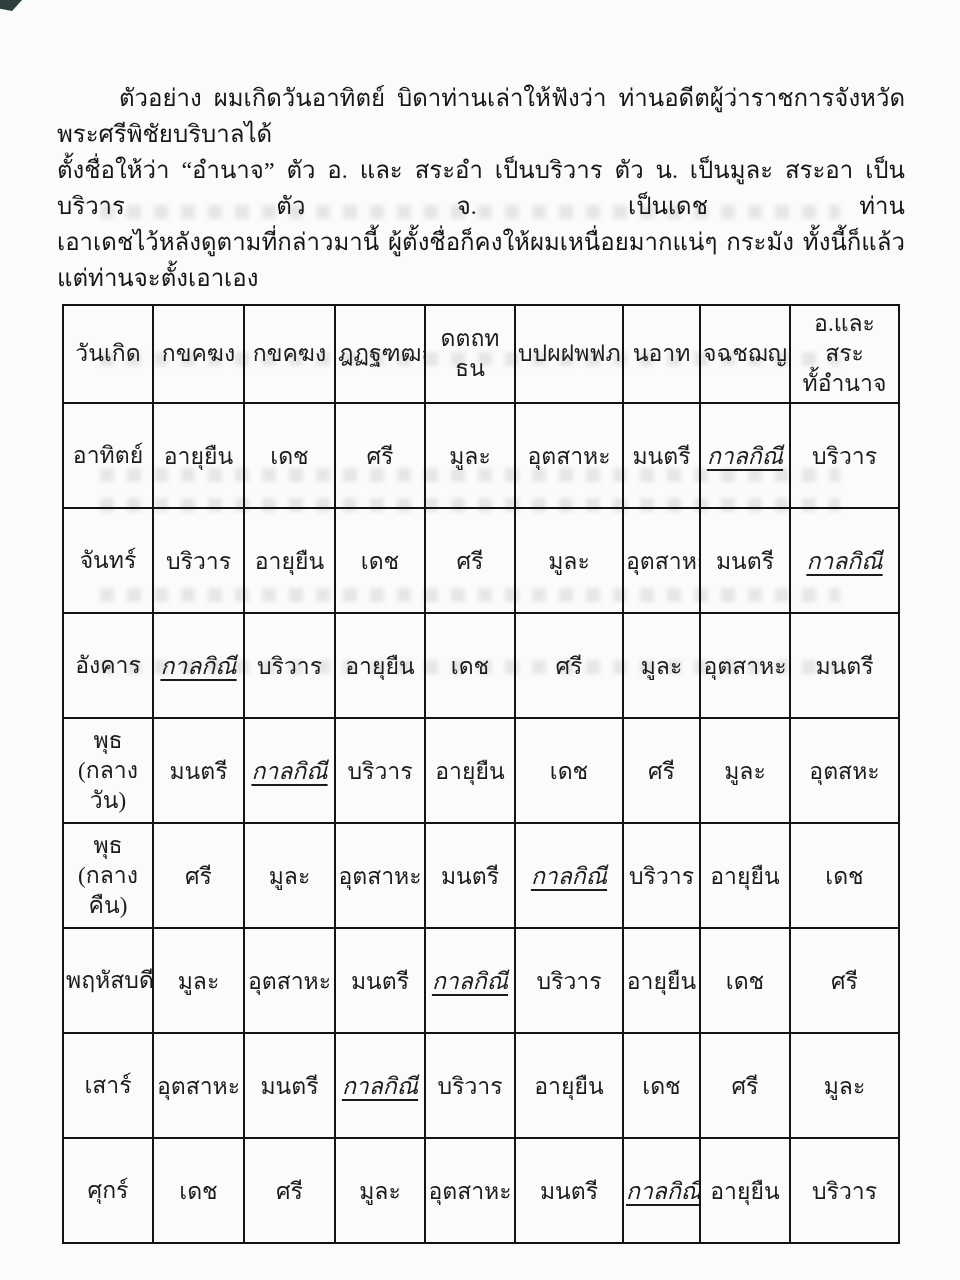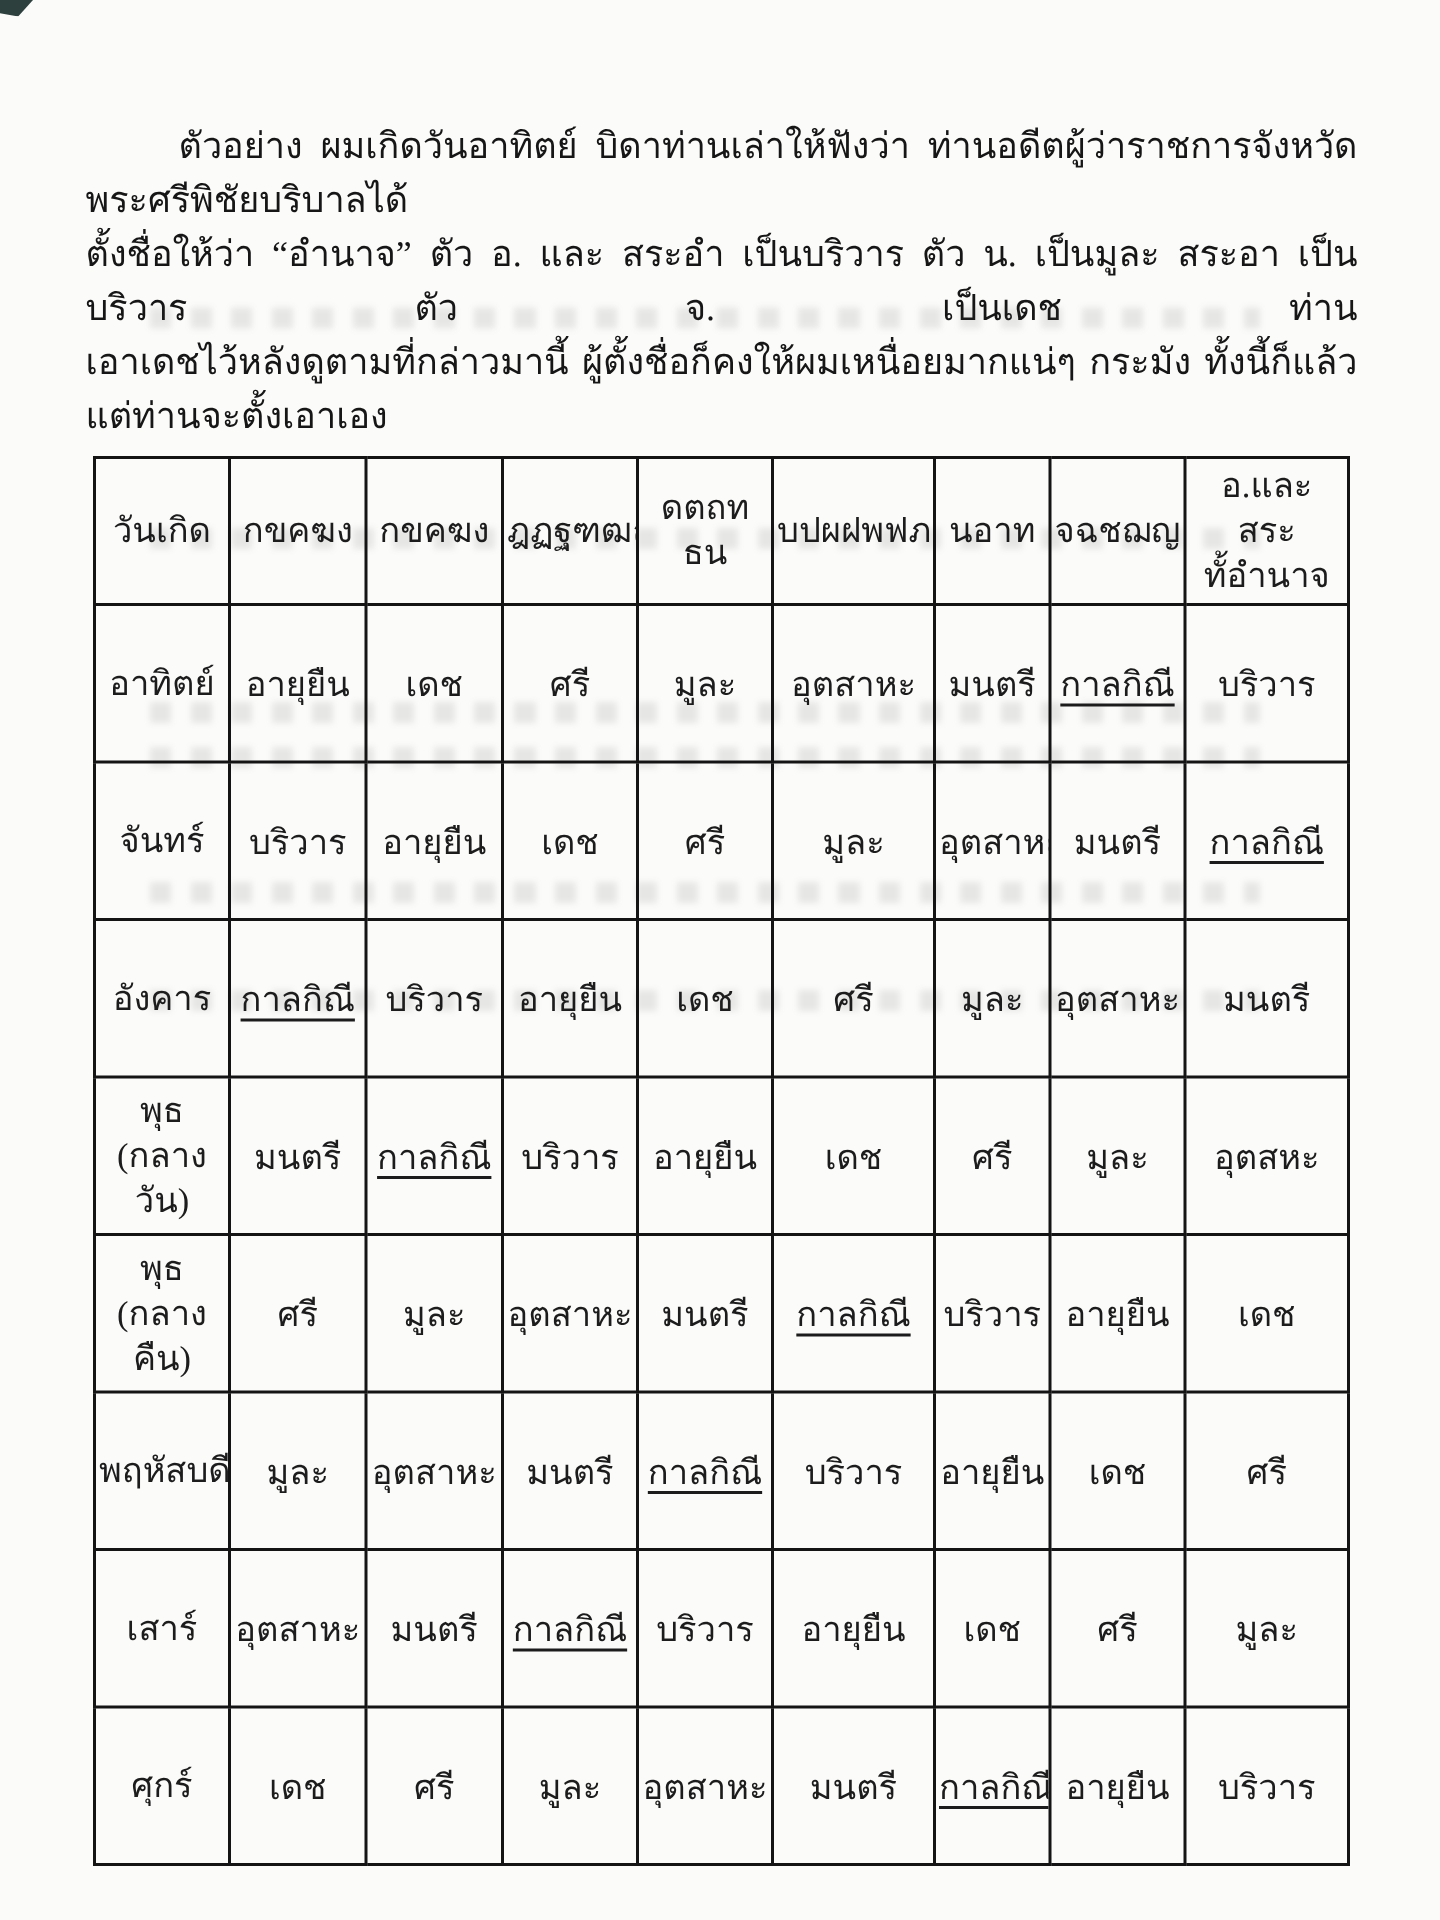--- a/index.html
+++ b/index.html
@@ -55,21 +55,21 @@
   table.naming th,table.naming td{
     border:2px solid #141414;
     text-align:center;vertical-align:middle;
     font-weight:normal;
     font-size:23px;color:#1c1c1c;
     padding:0 2px;
     overflow:hidden;
   }
   table.naming th{height:96px;line-height:30px;}
   table.naming td{height:103px;}
-  .underlined{text-decoration:underline;text-underline-offset:5px;text-decoration-thickness:1.5px;}
+  .underlined{text-decoration:underline;text-underline-offset:5px;text-decoration-thickness:1.5px;font-style:italic;}
   td.day div{line-height:30px;}
 </style>
 </head>
 <body>
 
 <div class="page">
 
   <div class="corner-mark"></div>
 
   <div class="para">

